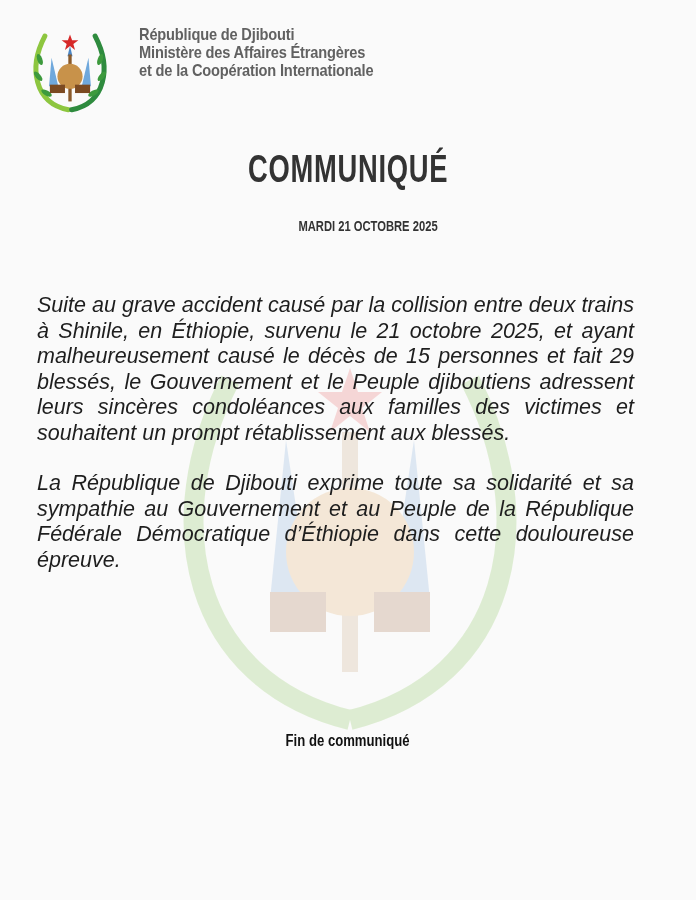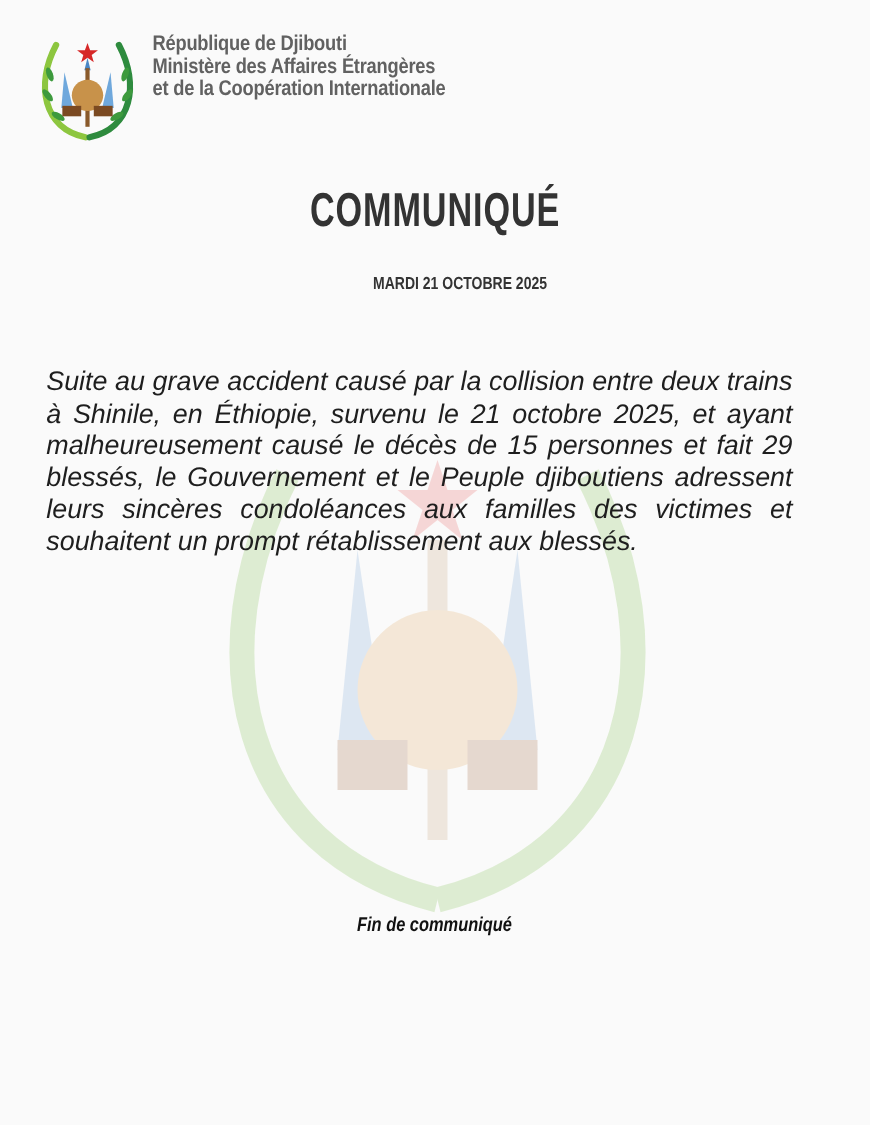--- a/index.html
+++ b/index.html
@@ -3,21 +3,21 @@
 <meta charset="utf-8">
 <style>
   html, body { margin: 0; padding: 0; }
   body {
     width: 696px; height: 900px; overflow: hidden;
     background: #fafafa;
     position: relative;
     font-family: "Liberation Sans", sans-serif;
     color: #1e1e1e;
   }
-  .header { position: absolute; left: 28px; top: 26px; display: flex; align-items: flex-start; }
+  .header { position: absolute; left: 28px; top: 26px; display: flex; align-items: flex-start; gap: 17px; }
   .logo { width: 84px; height: 88px; }
   .ministry { margin-left: 10px; margin-top: 0px; }
   .ministry div {
     font-family: "Liberation Sans", sans-serif;
     font-weight: bold;
     color: #616161;
     font-size: 17px;
     line-height: 18px;
     transform: scaleX(0.86);
     transform-origin: left center;
@@ -44,21 +44,21 @@
   }
   .date span { display: inline-block; transform: scaleX(0.8); }
   .body {
     position: absolute; left: 37px; width: 597px; top: 293px;
     font-size: 21.5px; line-height: 25.5px; text-align: justify;
     color: #1e1e1e;
   }
   .body p { margin: 0 0 25px 0; font-style: italic; }
   .end {
     position: absolute; left: 0; width: 696px; top: 732px;
-    text-align: center; font-weight: bold; font-size: 16px; color: #111; font-style: italic;
+    text-align: center; font-weight: bold; font-size: 16px; color: #111;
   }
   .end span { display: inline-block; transform: scaleX(0.82); }
 </style>
 </head>
 <body>
 
 <svg class="watermark" viewBox="0 0 100 105">
   <g fill="none" stroke="#7cbf4a" stroke-width="5">
     <path d="M50 100 C10 90 2 50 20 15"></path>
     <path d="M50 100 C90 90 98 50 80 15"></path>
@@ -100,15 +100,16 @@
     <div>Ministère des Affaires Étrangères</div>
     <div>et de la Coopération Internationale</div>
   </div>
 </div>
 
 <div class="title"><span>COMMUNIQUÉ</span></div>
 <div class="date"><span>MARDI 21 OCTOBRE 2025</span></div>
 
 <div class="body">
   <p>Suite au grave accident causé par la collision entre deux trains à Shinile, en Éthiopie, survenu le 21 octobre 2025, et ayant malheureusement causé le décès de 15 personnes et fait 29 blessés, le Gouvernement et le Peuple djiboutiens adressent leurs sincères condoléances aux familles des victimes et souhaitent un prompt rétablissement aux blessés.</p>
+  <p>La République de Djibouti exprime toute sa solidarité et sa sympathie au Gouvernement et au Peuple de la République Fédérale Démocratique d’Éthiopie dans cette douloureuse épreuve.</p>
 </div>
 
 <div class="end"><span>Fin de communiqué</span></div>
 
 </body></html>

